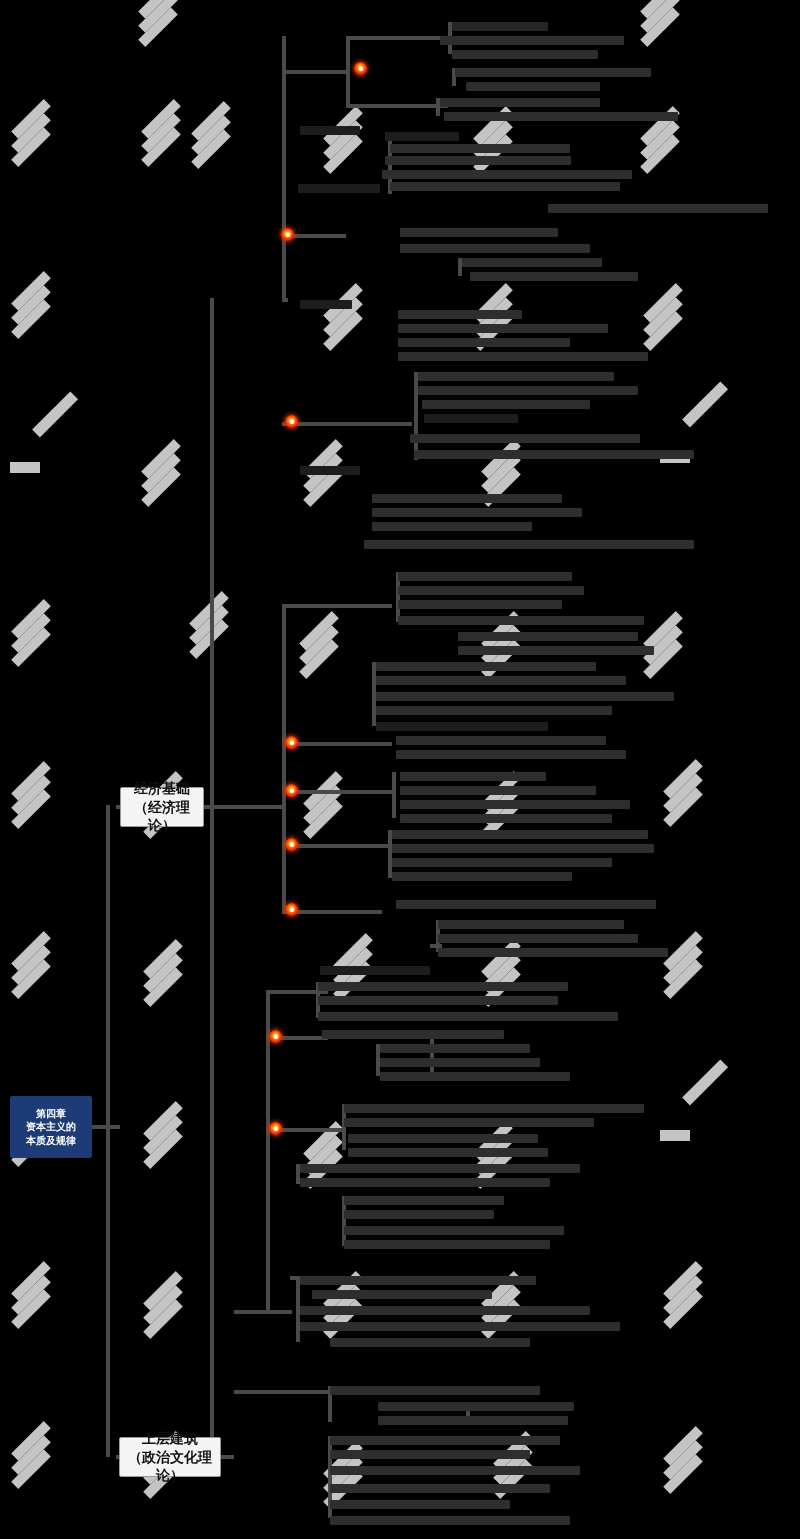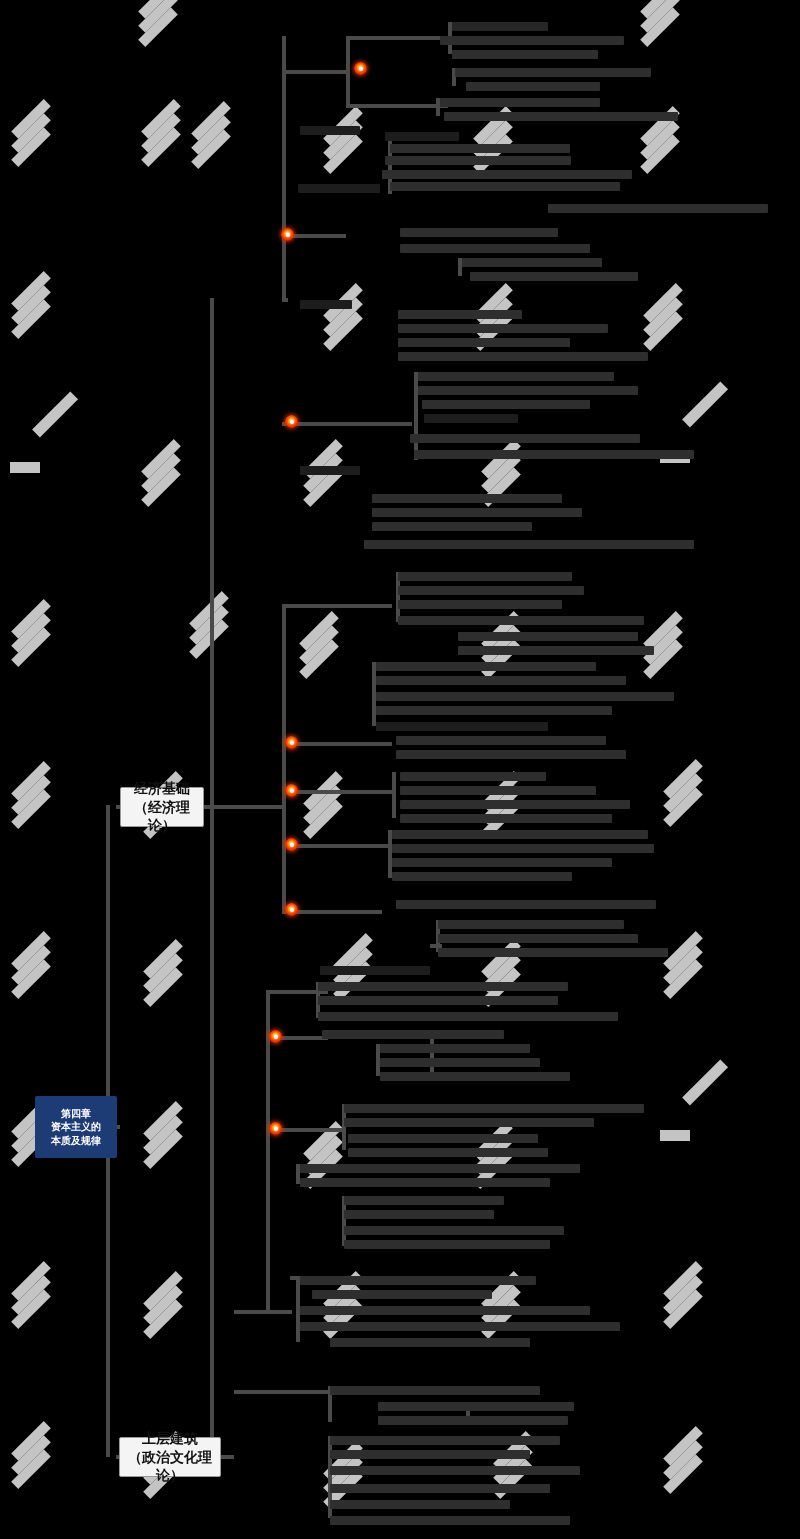--- a/index.html
+++ b/index.html
@@ -36,21 +36,20 @@
 
   
   .node{
     position:absolute;display:flex;align-items:center;justify-content:center;
     text-align:center;line-height:1.32;box-sizing:border-box;
   }
   .node-root{
     background:#1d3c76;color:#ffffff;font-weight:bold;font-size:10px;
     border-radius:2px;padding:6px 8px;white-space:pre-line;
     box-shadow:0 0 0 1px #11meaning;
-    margin-left:25px;
   }
   .node-branch{
     background:#f4f4f4;color:#111;font-weight:bold;font-size:14px;
     border:1px solid #9a9a9a;border-radius:2px;padding:5px 7px;
     white-space:pre-line;
   }
 
   
   .badge{
     position:absolute;width:13px;height:13px;border-radius:50%;

